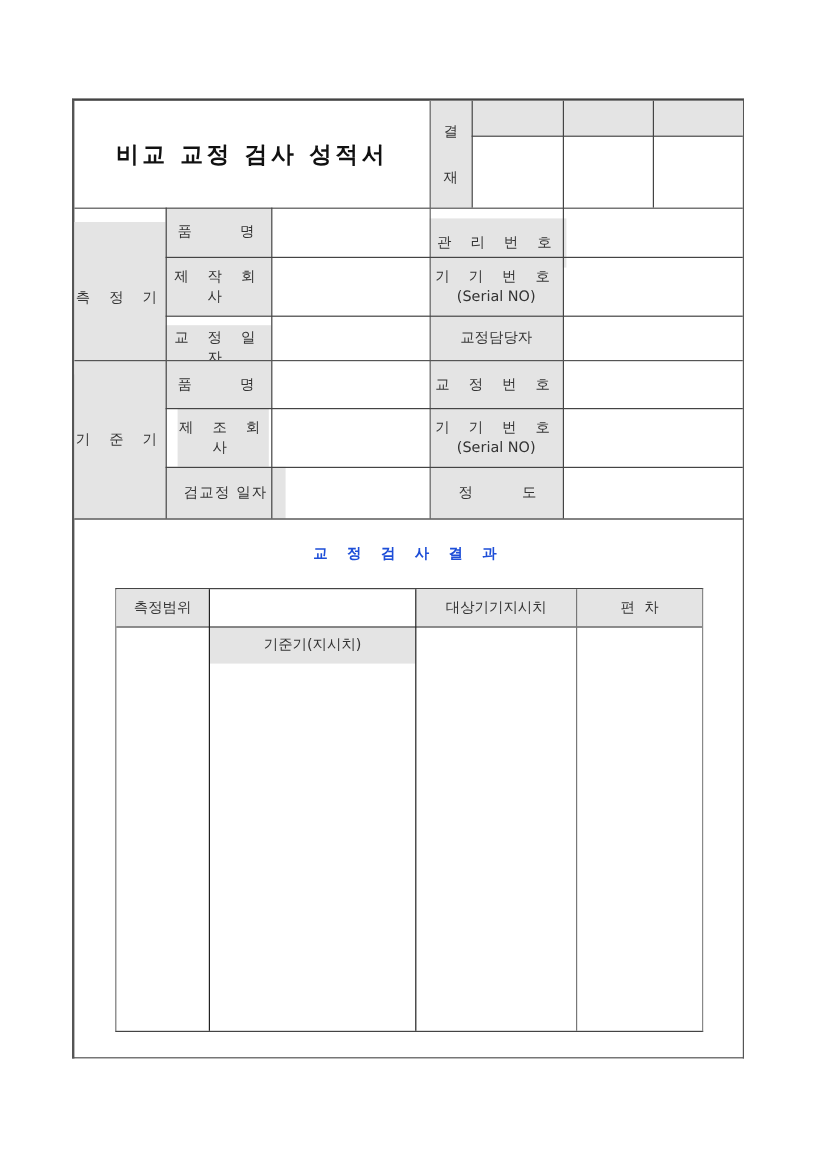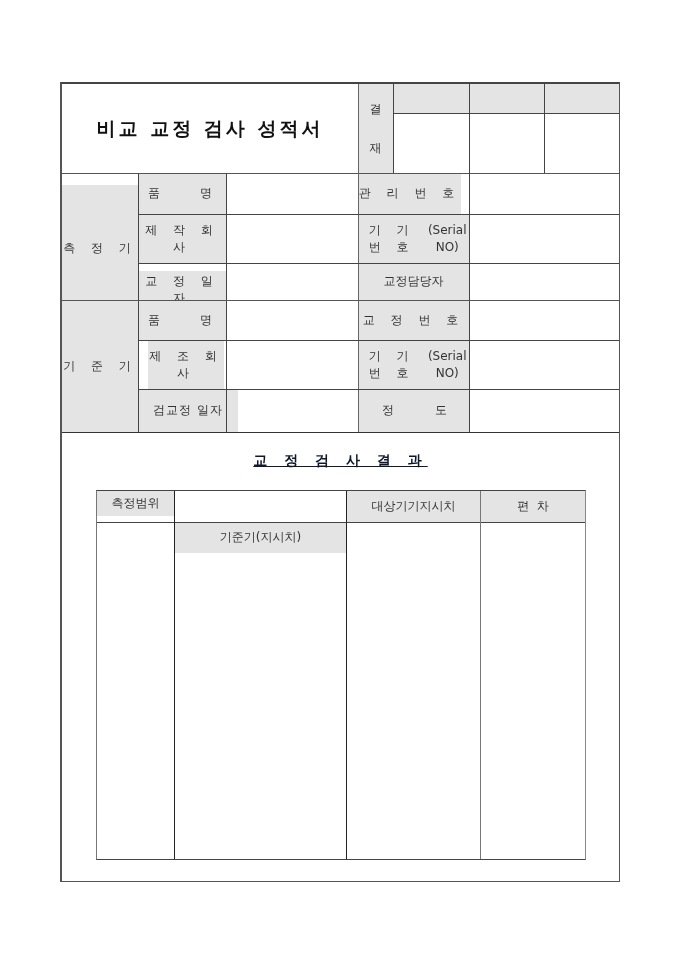--- a/index.html
+++ b/index.html
@@ -5,22 +5,22 @@
   html, body { margin:0; padding:0; background:#ffffff; }
   body { width:680px; height:962px; position:relative; font-family:"DejaVu Sans","Liberation Sans",sans-serif; color:#222; overflow:hidden; }
   .abs { position:absolute; box-sizing:border-box; }
   .outer { left:60px; top:82px; width:560px; height:800px; border:1px solid #555; border-top:2px solid #444; border-left:2px solid #555; }
   .cell { position:absolute; box-sizing:border-box; display:flex; align-items:center; justify-content:center; text-align:center; font-size:12px; color:#333; }
   .grey { background:#e4e4e4; }
   .hline { position:absolute; height:1px; background:#444; }
   .vline { position:absolute; width:1px; background:#444; }
   .title { font-family:"DejaVu Serif","Liberation Serif",serif; font-weight:bold; font-size:19px; letter-spacing:3px; color:#111; }
   .spaced { letter-spacing:6px; }
-  .two-line { line-height:17px;align-items:center; }
-  .res-title { font-family:"DejaVu Serif","Liberation Serif",serif; font-weight:bold; font-size:14px; letter-spacing:6px; color:#0f172a;text-decoration:underline; }
+  .two-line { flex-direction:column; line-height:17px;align-items:center; }
+  .res-title { font-family:"DejaVu Serif","Liberation Serif",serif; font-weight:bold; font-size:12px; letter-spacing:6px; color:#1d4ed8; }
   .wide-label { justify-content:space-between; padding:0 14px 0 10px; }
 </style>
 </head>
 <body>
 
 <div class="abs outer"></div>
 
 <div class="cell title" style="left:62px;top:84px;width:296px;height:89px;">비교 교정 검사 성적서</div>
 
 <div class="cell grey" style="left:358px;top:84px;width:35px;height:89px;flex-direction:column;">
@@ -34,21 +34,21 @@
 <div class="cell" style="left:469px;top:113px;width:75px;height:60px;"></div>
 <div class="cell" style="left:544px;top:113px;width:75px;height:60px;"></div>
 
 <div class="cell grey spaced" style="left:62px;top:185px;width:76px;height:127px;text-align:center;">측 정 기</div>
 
 <div class="cell grey wide-label" style="left:138px;top:173px;width:88px;height:41px;">
   <span>품</span>
   <span>명</span>
 </div>
 <div class="cell" style="left:226px;top:173px;width:132px;height:41px;"></div>
-<div class="cell grey spaced" style="left:358px;top:173px;width:103px;height:41px;">관 리 번 호</div>
+<div class="cell grey spaced" style="left:358px;top:182px;width:114px;height:41px;">관 리 번 호</div>
 <div class="cell" style="left:469px;top:173px;width:150px;height:41px;"></div>
 
 <div class="cell grey spaced" style="left:138px;top:214px;width:88px;height:49px;">제 작 회 사</div>
 <div class="cell" style="left:226px;top:214px;width:132px;height:49px;"></div>
 <div class="cell grey two-line" style="left:358px;top:214px;width:111px;height:49px;">
   <span class="spaced">기 기 번 호</span>
   <span>(Serial NO)</span>
 </div>
 <div class="cell" style="left:469px;top:214px;width:150px;height:49px;"></div>
 
@@ -94,21 +94,21 @@
 <div class="hline" style="left:138px;top:214px;width:481px;"></div>
 <div class="hline" style="left:138px;top:263px;width:481px;"></div>
 <div class="hline" style="left:62px;top:300px;width:557px;background:#555;"></div>
 <div class="hline" style="left:138px;top:340px;width:481px;"></div>
 <div class="hline" style="left:138px;top:389px;width:481px;"></div>
 <div class="hline" style="left:62px;top:432px;width:557px;background:#333;"></div>
 
 <div class="cell res-title" style="left:62px;top:448px;width:557px;height:26px;">교 정 검 사 결 과</div>
 
 <div class="abs" style="left:96px;top:490px;width:490px;height:370px;border:1px solid #444;border-left:1px solid #777;border-right:1px solid #888;"></div>
-<div class="cell grey" style="left:97px;top:491px;width:77px;height:25px;">측정범위</div>
+<div class="cell grey" style="left:97px;top:491px;width:77px;height:31px;">측정범위</div>
 <div class="cell grey" style="left:175px;top:491px;width:171px;height:31px;margin-top:31px;">기준기(지시치)</div>
 <div class="cell grey" style="left:347px;top:491px;width:133px;height:31px;">대상기기지시치</div>
 <div class="cell grey" style="left:481px;top:491px;width:104px;height:31px;white-space:pre;text-align:center;">편  차</div>
 <div class="hline" style="left:97px;top:522px;width:488px;"></div>
 <div class="vline" style="left:174px;top:491px;height:368px;background:#222;"></div>
 <div class="vline" style="left:346px;top:491px;height:368px;background:#222;"></div>
 <div class="vline" style="left:480px;top:491px;height:368px;background:#777;"></div>
 
 <div class="cell" style="left:97px;top:523px;width:77px;height:336px;"></div>
 <div class="cell" style="left:175px;top:523px;width:171px;height:336px;"></div>

